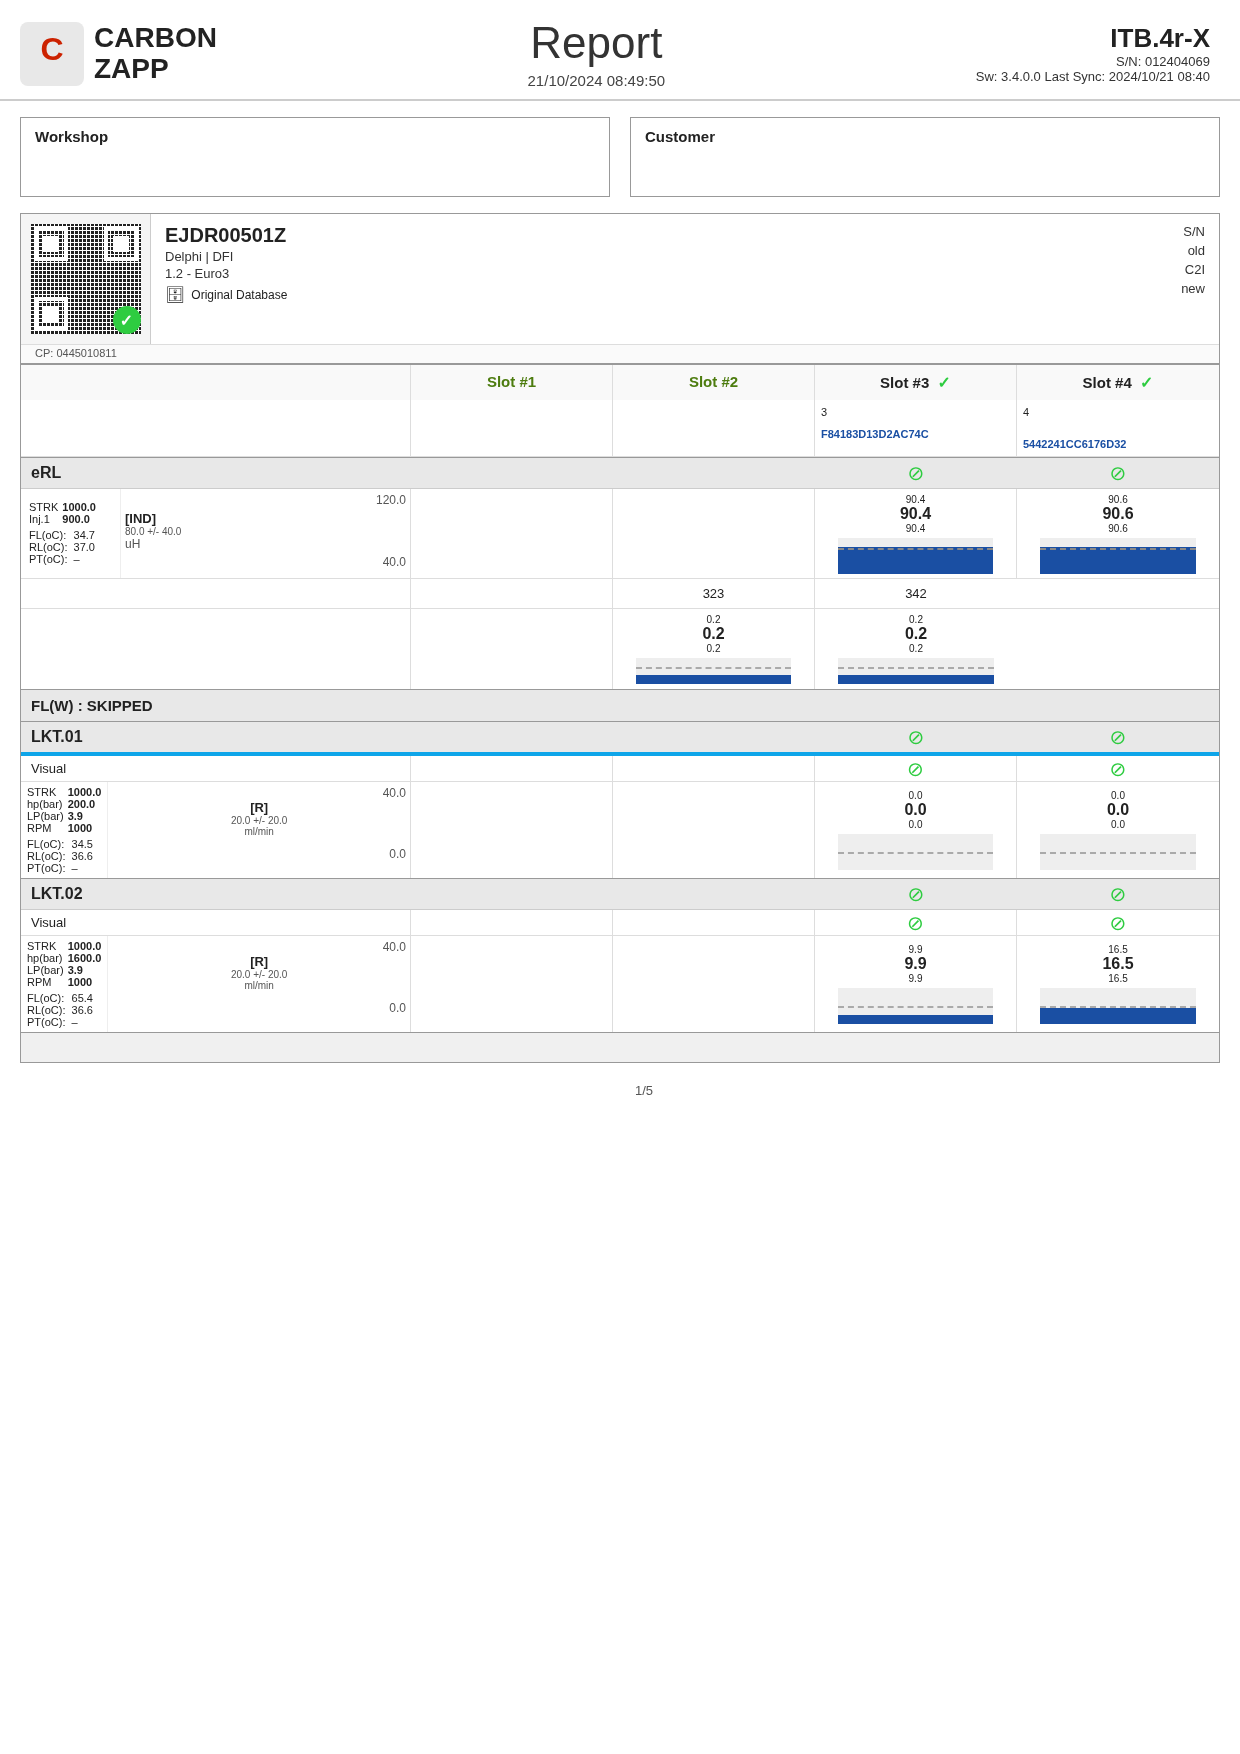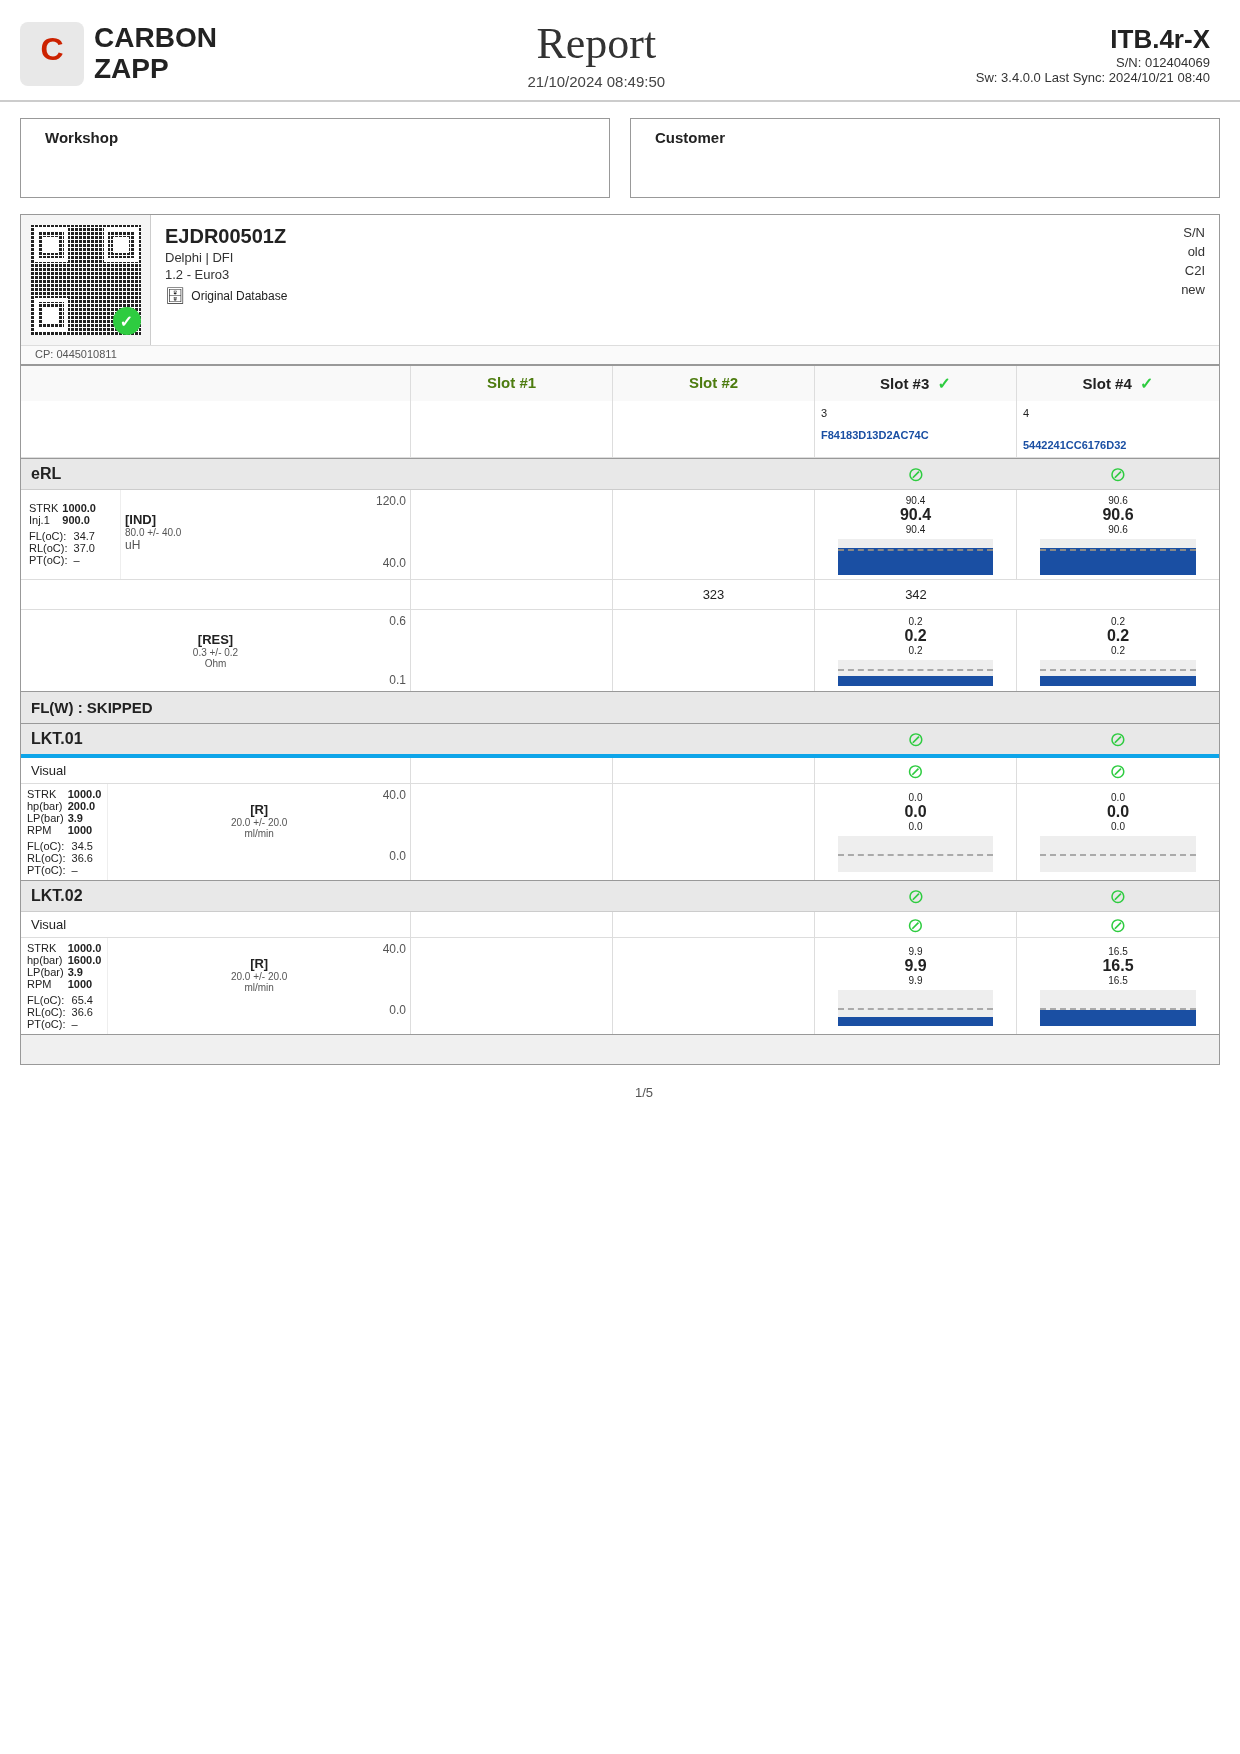--- a/index.html
+++ b/index.html
@@ -35,21 +35,20 @@
       line-height: 1.1;
       color: #222;
     }
     .header-center {
       text-align: center;
     }
     .header-center .report-title {
       font-size: 44px;
       font-weight: 400;
       color: #333;
-      font-family: Liberation Serif, serif;
     }
     .header-center .report-date {
       font-size: 15px;
       color: #444;
       margin-top: 4px;
     }
     .header-right {
       text-align: right;
       font-size: 13px;
       color: #333;
@@ -61,21 +60,21 @@
     }
 
     
     .info-row {
       display: flex;
       margin: 16px 20px;
       gap: 20px;
     }
     .info-box {
       border: 1.5px solid #999;
-      padding: 10px 24px;
+      padding: 10px 14px;
       min-height: 80px;
       flex: 1;
     }
     .info-box .label {
       font-weight: 700;
       font-size: 15px;
       margin-bottom: 6px;
     }
 
     
@@ -420,31 +419,20 @@
       </div>
 
       <div class="full-grid" style="border-bottom:1px solid #ddd; min-height:30px;">
         <div class="cell-border-right"></div>
         <div class="cell-border-right"></div>
         <div class="cell-border-right" style="padding:4px; text-align:center; font-size:13px; display:flex; align-items:center; justify-content:center;">323</div>
         <div style="padding:4px; text-align:center; font-size:13px; display:flex; align-items:center; justify-content:center;">342</div>
       </div>
 
       <div class="full-grid" style="min-height:80px;">
-        <div class="cell-border-right" style="display:flex;">
-          <div style="flex:1; padding:4px; text-align:center;">
-            <div style="font-size:12px; text-align:right; color:#555;">0.6</div>
-            <div style="margin:4px 0; text-align:center;">
-              <div style="font-weight:700; font-size:13px;">[RES]</div>
-              <div style="font-size:10px; color:#555;">0.3 +/- 0.2</div>
-              <div style="font-size:10px; color:#555;">Ohm</div>
-            </div>
-            <div style="font-size:12px; text-align:right; color:#555;">0.1</div>
-          </div>
-        </div>
         <div class="cell-border-right"></div>
         <div class="cell-border-right"></div>
 
         <div class="cell-border-right" style="padding:4px; display:flex; flex-direction:column; align-items:center; justify-content:center;">
           <div style="font-size:10px; text-align:center;">0.2</div>
           <div style="font-size:16px; font-weight:700; text-align:center;">0.2</div>
           <div style="font-size:10px; text-align:center;">0.2</div>
           <div style="width:80%; height:26px; background:#eee; position:relative; margin-top:4px;">
             <div style="position:absolute; bottom:0; left:0; right:0; height:35%; background:#1a4fa3;"></div>
             <div style="position:absolute; top:35%; left:0; right:0; border-top:2px dashed #aaa;"></div>

